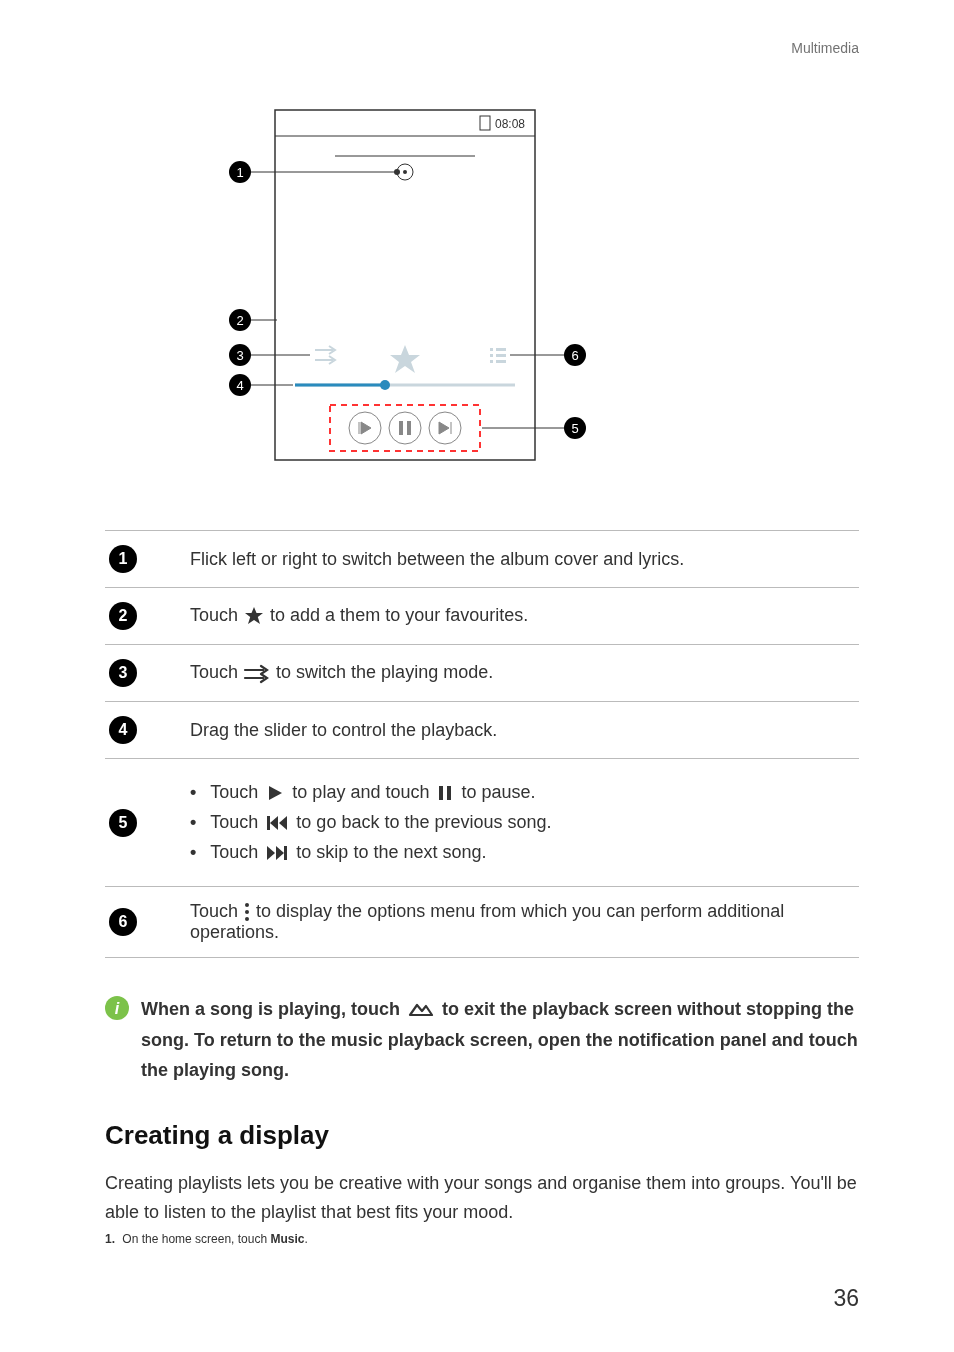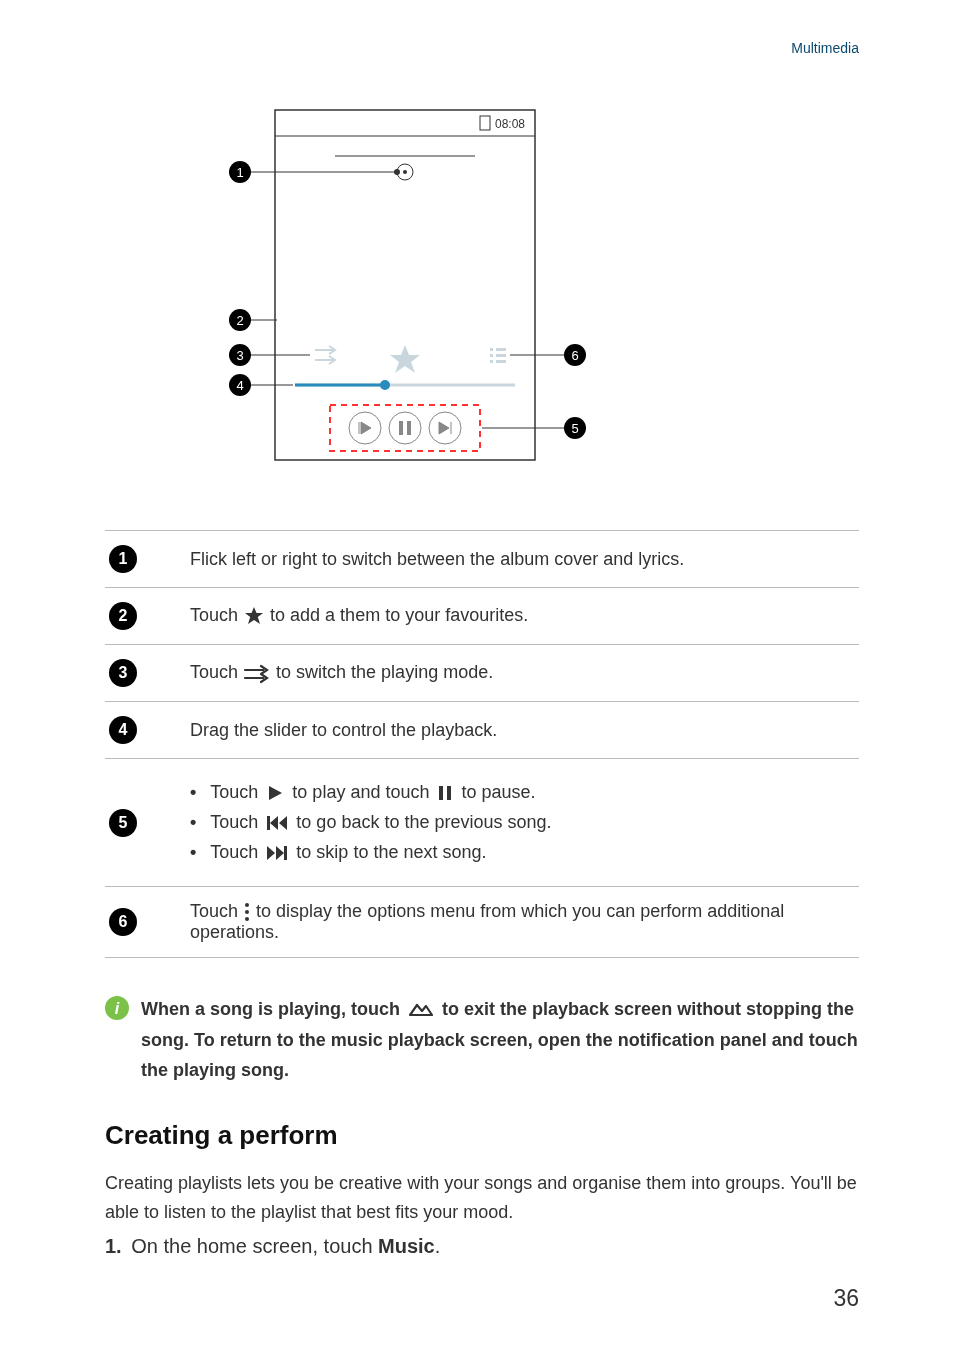--- a/index.html
+++ b/index.html
@@ -10,21 +10,21 @@
       font-family: Arial, Helvetica, sans-serif;
       color: #333;
       position: relative;
       padding: 40px 95px 40px 105px;
     }
     .topline {
       position: absolute;
       top: 40px;
       right: 95px;
       font-size: 14px;
-      color: #0c4a6e;
+      color: #737373;
     }
     .diagram {
       margin-top: 60px;
       margin-bottom: 50px;
       display: flex;
       justify-content: flex-start;
     }
     .diagram-svg { display: block; }
     .num-table {
       width: 100%;
@@ -88,21 +88,21 @@
       margin-bottom: 18px;
       color: #111;
     }
     .para {
       font-size: 18px;
       line-height: 1.6;
       color: #333;
       margin-bottom: 3px;
     }
     .step {
-      font-size: 20px;
+      font-size: 12px;
       line-height: 1.6;
     }
     .step-num { font-weight: bold; margin-right: 4px; }
     .pagenum {
       position: absolute;
       bottom: 40px;
       right: 95px;
       font-size: 23px;
       color: #333;
     }
@@ -283,21 +283,21 @@
     <span>When a song is playing, touch </span>
     <span class="icn inline-icon">
       <svg width="26" height="18">
           <path d="M2 15 L9 5 L14 11 L18 6 L24 15 Z" fill="none" stroke="#333" stroke-width="2.2" stroke-linejoin="round"></path>
         </svg>
     </span>
     <span> to exit the playback screen without stopping the song. To return to the music playback screen, open the notification panel and touch the playing song.</span>
   </div>
 </div>
 
-<h2 class="section">Creating a perform</h2>
+<h2 class="section">Creating a display</h2>
 
 <p class="para">Creating playlists lets you be creative with your songs and organise them into groups. You'll be able to listen to the playlist that best fits your mood.</p>
 
 <p class="step">
   <span class="step-num">1.</span>
   <span>On the home screen, touch </span><span class="bold">Music</span><span>.</span>
 </p>
 
 <div class="pagenum">36</div>
 

